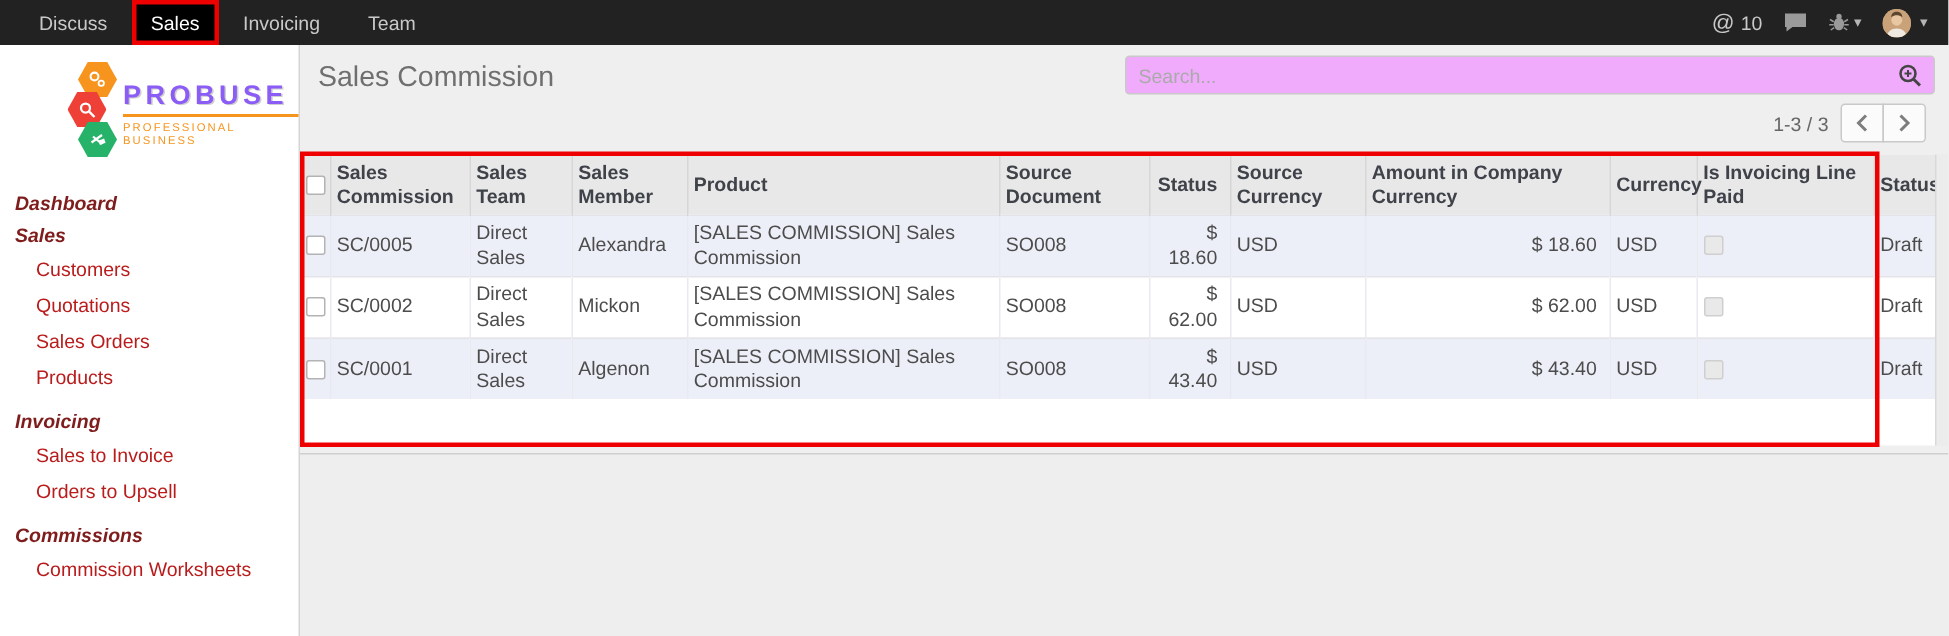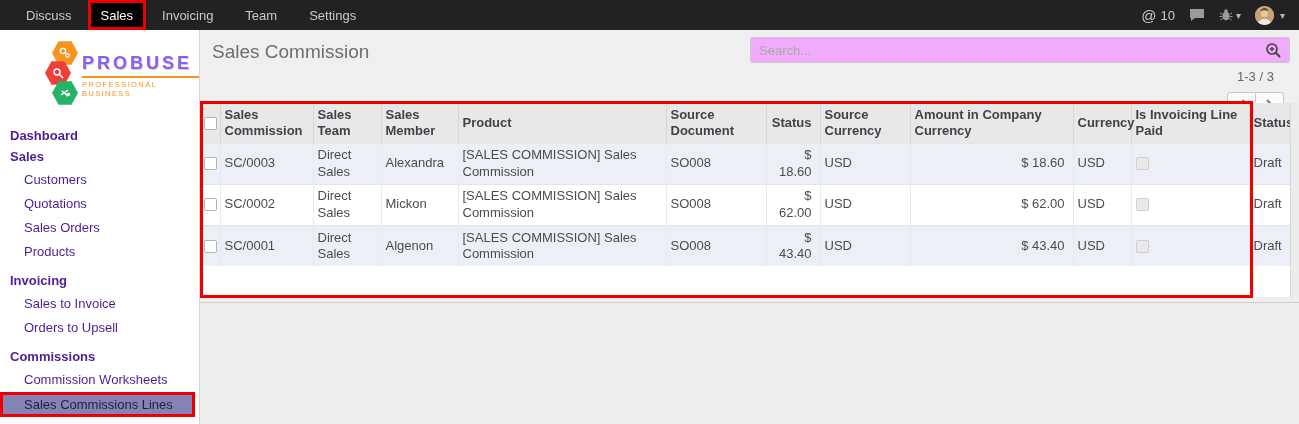--- a/index.html
+++ b/index.html
@@ -32,36 +32,36 @@
          clip-path:polygon(25% 5%,75% 5%,100% 50%,75% 95%,25% 95%,0 50%); }
   .hex.orange { background:#f7941d; margin-left:14px; }
   .hex.red    { background:#ee4036; margin-top:-6px; }
   .hex.green  { background:#27b26a; margin-left:14px; margin-top:-6px; }
   .logo-texts { margin-left:10px; margin-top:4px; }
   .logo-title { color:#8b5cf6; font-weight:bold; font-size:18px; letter-spacing:3px;
                 text-shadow:1px 1px 0 #cfcfcf; border-bottom:2px solid #f7941d; padding-bottom:2px; }
   .logo-sub { color:#f7941d; font-size:7.5px; letter-spacing:1.4px; margin-top:2px; }
 
   .menu { font-size:13px; }
-  .menu-heading { color:#4c1d95; font-weight:bold; padding:3px 0 3px 10px; margin-top:7px; cursor:pointer; }
+  .menu-heading { color:#7f1d1d; font-weight:bold; padding:3px 0 3px 10px; margin-top:7px; cursor:pointer;font-style:italic; }
   .menu-heading.tight { margin-top:0; }
-  .menu-sub { color:#4c1d95; padding:4px 0 4px 24px; margin-top:1px; cursor:pointer; }
+  .menu-sub { color:#b91c1c; padding:4px 0 4px 24px; margin-top:1px; cursor:pointer; }
   .menu-sub.selected { background:#8583b6; color:#1f1f3d; border:3px solid #ee0000;
                        padding:2px 0 2px 21px; margin-right:4px; }
 
   
   .cpanel { height:73px; position:relative; }
   .page-title { position:absolute; left:12px; top:11px; font-size:19px; color:#6f6f6f; }
   .searchbox { position:absolute; left:550px; top:7px; width:540px; height:26px; background:#f0abfc;
                border:1px solid #c9c9c9; border-radius:3px; display:flex; align-items:center; }
   .searchbox input { flex:1; border:none; outline:none; background:transparent; font-size:13px;
                      padding:0 8px; color:#444; font-family:"Liberation Sans", sans-serif; }
   .searchbox input::placeholder { color:#aaa; }
   .search-icon { flex:none; margin-right:7px; cursor:pointer; display:flex; }
-  .pager { position:absolute; right:15px; top:39px; display:flex; align-items:center; gap:8px;flex-direction:column; }
+  .pager { position:absolute; right:15px; top:39px; display:flex; align-items:center; gap:8px; }
   .pager-text { font-size:13px; color:#666; }
   .pager-btns { display:flex; }
   .pager-btn { width:29px; height:26px; background:#fbfbfb; border:1px solid #c9c9c9;
                display:flex; align-items:center; justify-content:center; cursor:pointer; }
   .pager-btn.prev { border-radius:3px 0 0 3px; }
   .pager-btn.next { border-radius:0 3px 3px 0; margin-left:-1px; }
 
   
   .table-zone { position:relative; background:#fff; height:194px; width:1090px; }
   table { border-collapse:collapse; table-layout:fixed; width:1090px; font-size:13px; color:#4c4c4c; }
@@ -89,21 +89,20 @@
 </style>
 </head>
 <body>
 
 <div class="topbar">
   <div class="nav-left">
     <div class="nav-item">Discuss</div>
     <div class="nav-item active">Sales</div>
     <div class="nav-item">Invoicing</div>
     <div class="nav-item">Team</div>
-    <div class="nav-item">Settings</div>
   </div>
   <div class="nav-right">
     <div class="mention">
       <span class="at">@</span>
       <span>10</span>
     </div>
     <div class="icon-btn">
       <span style="display:flex">
         <svg width="16" height="14" viewBox="0 0 16 14">
             <path d="M1 1h14v9H6l-4 3v-3H1z" fill="#9a9a9a"></path>
@@ -173,21 +172,20 @@
       <div class="menu-sub">Quotations</div>
       <div class="menu-sub">Sales Orders</div>
       <div class="menu-sub">Products</div>
 
       <div class="menu-heading">Invoicing</div>
       <div class="menu-sub">Sales to Invoice</div>
       <div class="menu-sub">Orders to Upsell</div>
 
       <div class="menu-heading">Commissions</div>
       <div class="menu-sub">Commission Worksheets</div>
-      <div class="menu-sub selected">Sales Commissions Lines</div>
 
     </div>
   </div>
 
   <div class="main">
     <div class="cpanel">
       <div class="page-title">Sales Commission</div>
       <div class="searchbox">
         <input type="text" placeholder="Search..." style="">
         <span class="search-icon">
@@ -243,21 +241,21 @@
             <th>Source Currency</th>
             <th>Amount in Company Currency</th>
             <th>Currency</th>
             <th>Is Invoicing Line Paid</th>
             <th>Status</th>
           </tr>
         </thead>
         <tbody>
           <tr class="stripe">
             <td><span class="cb"></span></td>
-            <td>SC/0003</td>
+            <td>SC/0005</td>
             <td>Direct Sales</td>
             <td>Alexandra</td>
             <td>[SALES COMMISSION] Sales Commission</td>
             <td>SO008</td>
             <td class="num">$ 18.60</td>
             <td>USD</td>
             <td class="num">$ 18.60</td>
             <td>USD</td>
             <td><span class="cb dis"></span></td>
             <td>Draft</td>

